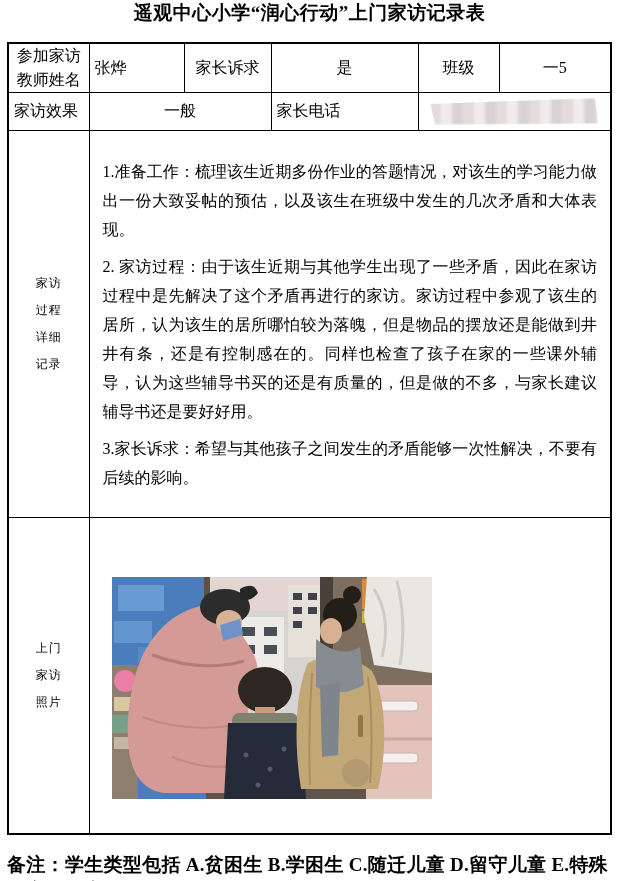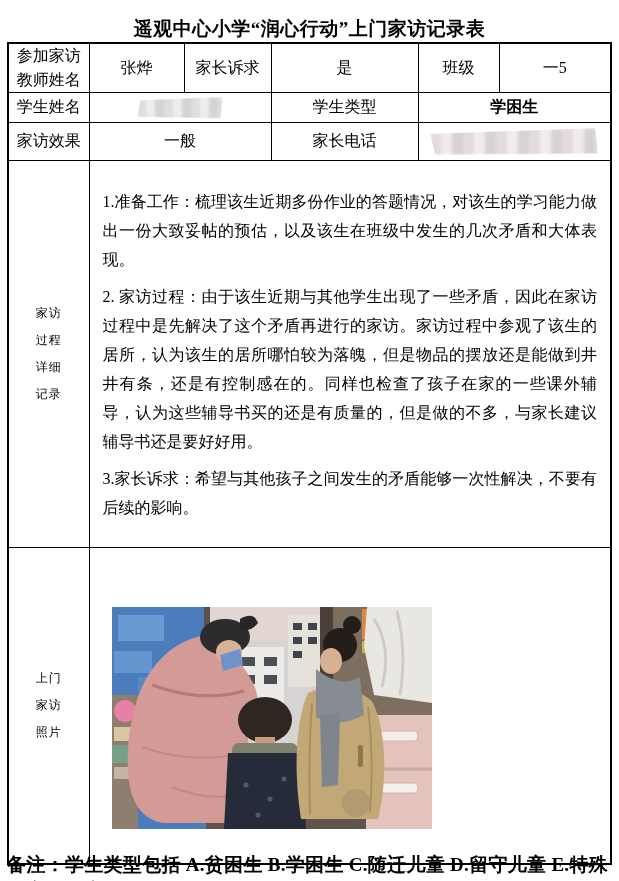--- a/index.html
+++ b/index.html
@@ -1,34 +1,34 @@
 <!DOCTYPE html>
 <html><head>
 <meta charset="utf-8">
 <style>
   html,body{margin:0;padding:0;}
   body{
     width:619px;height:881px;background:#ffffff;position:relative;
     font-family:"Liberation Serif","DejaVu Serif",serif;color:#000;
   }
   .doc-title{
-    position:absolute;top:16px;left:0;width:619px;text-align:center;
+    position:absolute;top:0;left:0;width:619px;text-align:center;
     font-size:19px;font-weight:bold;letter-spacing:0.5px;
   }
   table.form{
     position:absolute;left:7px;top:42px;width:603px;
     border-collapse:collapse;table-layout:fixed;
     border:2px solid #000;
   }
   table.form td{
     border:1px solid #000;font-size:16px;padding:0 5px;
     overflow:hidden;vertical-align:middle;
   }
   .c{text-align:center;}
-  .l{text-align:center;}
+  .l{text-align:left;}
   .lbl-wrap{width:4.3em;margin:0 auto;line-height:24px;text-align:center;}
   .lbl2{width:2.3em;margin:0 auto;line-height:27px;text-align:center;font-size:12px;letter-spacing:1px;}
   .small-bold{font-size:12px;font-weight:bold;font-family:"Liberation Sans","DejaVu Sans",sans-serif;}
   .record-cell{
     vertical-align:top;padding:34px 14px 0 15px;
     font-size:16px;line-height:29px;text-align:justify;
   }
   .record-cell p{margin:8px;}
   .redact{
     display:inline-block;border-radius:3px;
@@ -65,26 +65,20 @@
   <tbody>
       <tr style="height:46px">
     <td class="c">
       <div class="lbl-wrap">参加家访教师姓名</div>
     </td>
     <td class="l">张烨</td>
     <td class="c">家长诉求</td>
     <td class="c">是</td>
     <td class="c">班级</td>
     <td class="c">一5</td>
-  </tr>
-  <tr style="height:30px">
-    <td class="l">学生姓名</td>
-    <td colspan="2" class="l"><span class="redact redact-name"></span></td>
-    <td class="l">学生类型</td>
-    <td colspan="2" class="c small-bold">学困生</td>
   </tr>
   <tr style="height:38px">
     <td class="l">家访效果</td>
     <td colspan="2" class="c">一般</td>
     <td class="l">家长电话</td>
     <td colspan="2" class="c"><span class="redact redact-phone"></span></td>
   </tr>
   <tr style="height:387px">
     <td class="c">
       <div class="lbl2">家访过程详细记录</div>

